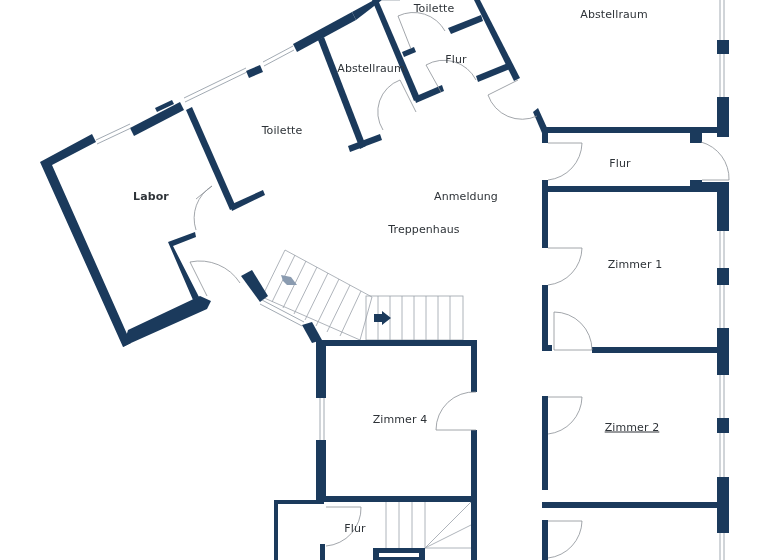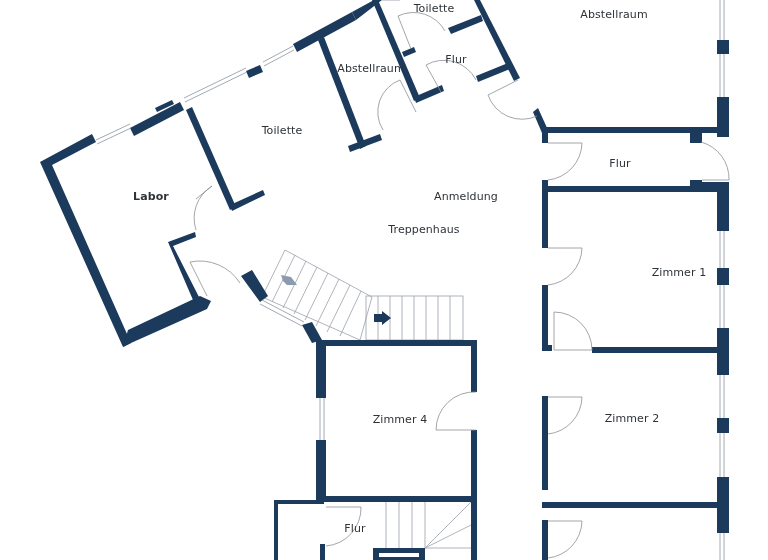--- a/index.html
+++ b/index.html
@@ -192,17 +192,17 @@
 
 <div class="room-label" style="left:434px;top:8px;">Toilette</div>
 <div class="room-label" style="left:614px;top:14px;">Abstellraum</div>
 <div class="room-label" style="left:456px;top:59px;">Flur</div>
 <div class="room-label" style="left:371px;top:68px;">Abstellraum</div>
 <div class="room-label" style="left:282px;top:130px;">Toilette</div>
 <div class="room-label" style="left:620px;top:163px;">Flur</div>
 <div class="room-label" style="left:151px;top:196px;font-weight:bold;">Labor</div>
 <div class="room-label" style="left:426px;top:196px;margin-left:40px;">Anmeldung</div>
 <div class="room-label" style="left:424px;top:229px;">Treppenhaus</div>
-<div class="room-label" style="left:635px;top:272px;margin-left:44px;">Zimmer 1</div>
+<div class="room-label" style="left:635px;top:264px;">Zimmer 1</div>
 <div class="room-label" style="left:400px;top:419px;">Zimmer 4</div>
-<div class="room-label" style="left:632px;top:418px;">Zimmer 2</div>
+<div class="room-label" style="left:632px;top:427px;text-decoration:underline;">Zimmer 2</div>
 <div class="room-label" style="left:355px;top:528px;">Flur</div>
 <div class="room-label" style="left:634px;top:566px;">Zimmer 3</div>
 
 </body></html>

